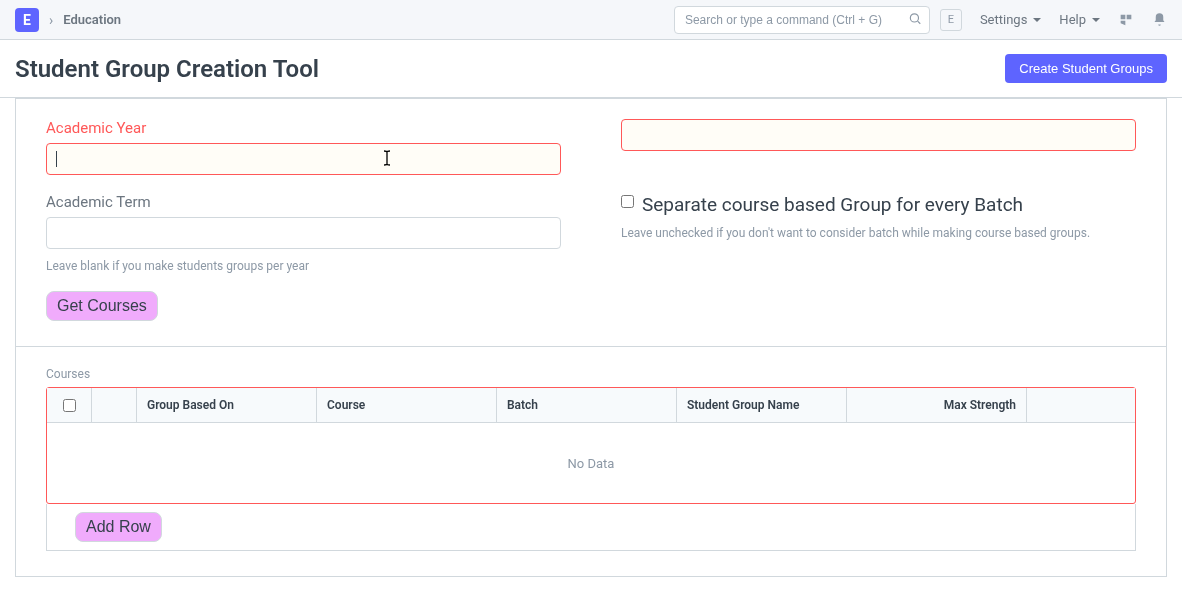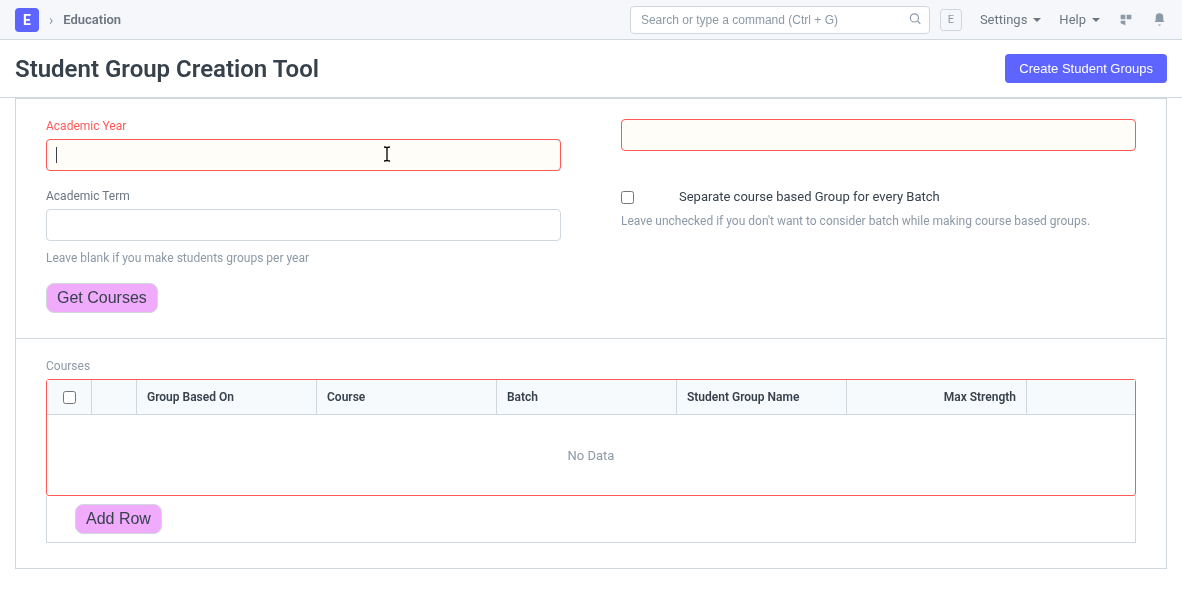--- a/index.html
+++ b/index.html
@@ -49,21 +49,21 @@
       color: #8d99a6;
       font-size: 14px;
     }
     .breadcrumb-item {
       color: #6c7680;
       font-weight: 600;
       font-size: 13px;
     }
     .navbar-search {
       position: relative;
-      width: 300px;
+      width: 256px;
     }
     .navbar-search input {
       width: 100%;
       height: 28px;
       border: 1px solid #d1d8dd;
       border-radius: 4px;
       padding: 0 30px 0 10px;
       font-size: 12px;
       color: #8d99a6;
       background: #fff;
@@ -159,21 +159,21 @@
       margin-bottom: 18px;
     }
     .form-row:last-child {
       margin-bottom: 0;
     }
     .form-col {
       flex: 1;
     }
     .control-label {
       display: block;
-      font-size: 12px;
+      font-size: 15px;
       color: #6c7680;
       margin-bottom: 6px;
     }
     .control-label.required {
       color: #ff5858;
     }
     .control-input {
       width: 100%;
       height: 32px;
       border: 1px solid #d1d8dd;
@@ -200,23 +200,22 @@
       align-items: flex-start;
       gap: 8px;
       margin-bottom: 4px;
     }
     .checkbox-row input[type="checkbox"] {
       margin-top: 2px;
       width: 13px;
       height: 13px;
     }
     .checkbox-label {
-      font-size: 13px;
-      color: #36414c;
-      margin-left: 37px;
+      font-size: 19px;
+      color: #36414c;
     }
     .btn-default {
       background: #f0abfc;
       border: 1px solid #d1d8dd;
       border-radius: 8px;
       padding: 5px 10px;
       font-size: 16px;
       color: #36414c;
       cursor: pointer;
     }

